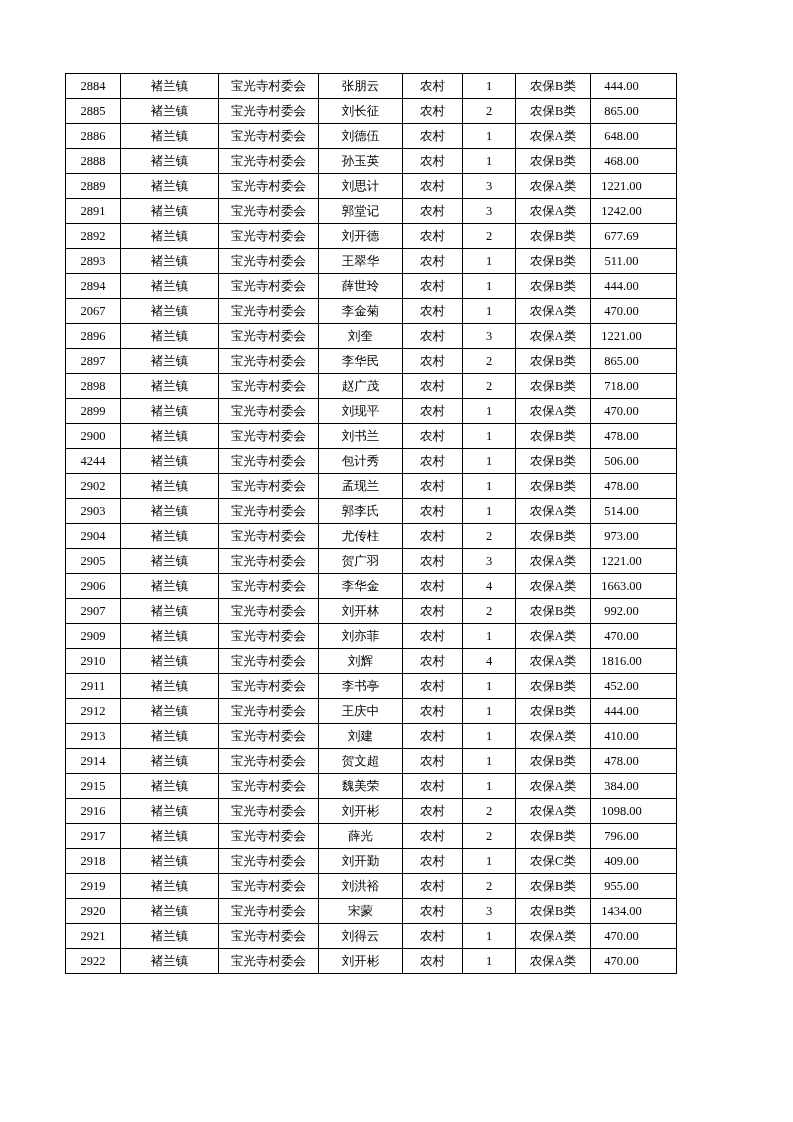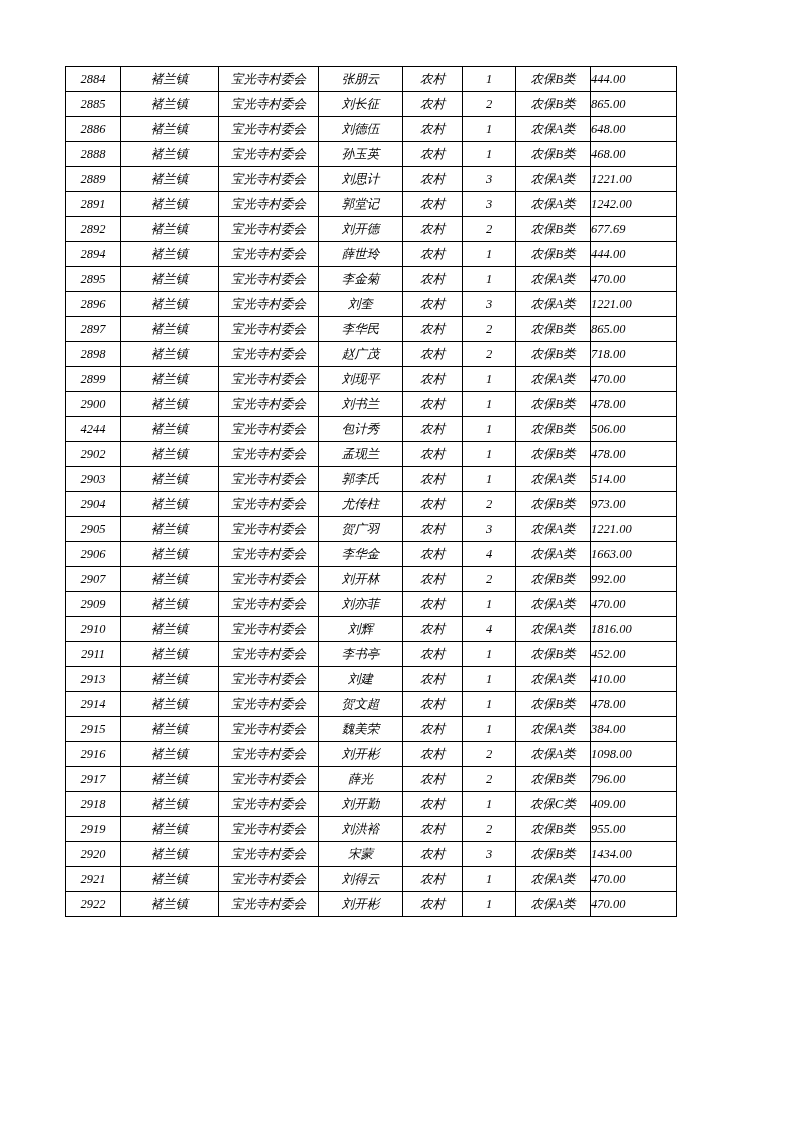--- a/index.html
+++ b/index.html
@@ -13,39 +13,38 @@
     position: relative;
     width: 793px;
     height: 1122px;
     background: #ffffff;
     overflow: hidden;
     font-family: "Liberation Serif", "DejaVu Serif", serif;
   }
   table.roster {
     position: absolute;
     left: 65px;
-    top: 66px;
+    top: 73px;
     width: 611px;
     border-collapse: collapse;
     table-layout: fixed;
-    font-style: italic;
   }
   table.roster td {
     border: 1px solid #000000;
     height: 24px;
     line-height: 24px;
     padding: 0;
     font-size: 12.5px;
     color: #000000;
     text-align: center;
     white-space: nowrap;
     overflow: hidden;
   }
   table.roster td.c7 {
-    text-align: left;
+    text-align: center;
     padding-right: 24px;
   }
 </style>
 </head>
 <body>
 
 <div class="page">
   <table class="roster">
     <colgroup>
       <col style="width:55px">
@@ -122,31 +121,41 @@
           <td class="c0">2892</td>
           <td class="c1">褚兰镇</td>
           <td class="c2">宝光寺村委会</td>
           <td class="c3">刘开德</td>
           <td class="c4">农村</td>
           <td class="c5">2</td>
           <td class="c6">农保B类</td>
           <td class="c7">677.69</td>
         </tr>
         <tr>
+          <td class="c0">2893</td>
+          <td class="c1">褚兰镇</td>
+          <td class="c2">宝光寺村委会</td>
+          <td class="c3">王翠华</td>
+          <td class="c4">农村</td>
+          <td class="c5">1</td>
+          <td class="c6">农保B类</td>
+          <td class="c7">511.00</td>
+        </tr>
+        <tr>
           <td class="c0">2894</td>
           <td class="c1">褚兰镇</td>
           <td class="c2">宝光寺村委会</td>
           <td class="c3">薛世玲</td>
           <td class="c4">农村</td>
           <td class="c5">1</td>
           <td class="c6">农保B类</td>
           <td class="c7">444.00</td>
         </tr>
         <tr>
-          <td class="c0">2895</td>
+          <td class="c0">2067</td>
           <td class="c1">褚兰镇</td>
           <td class="c2">宝光寺村委会</td>
           <td class="c3">李金菊</td>
           <td class="c4">农村</td>
           <td class="c5">1</td>
           <td class="c6">农保A类</td>
           <td class="c7">470.00</td>
         </tr>
         <tr>
           <td class="c0">2896</td>
@@ -290,20 +299,30 @@
         </tr>
         <tr>
           <td class="c0">2911</td>
           <td class="c1">褚兰镇</td>
           <td class="c2">宝光寺村委会</td>
           <td class="c3">李书亭</td>
           <td class="c4">农村</td>
           <td class="c5">1</td>
           <td class="c6">农保B类</td>
           <td class="c7">452.00</td>
+        </tr>
+        <tr>
+          <td class="c0">2912</td>
+          <td class="c1">褚兰镇</td>
+          <td class="c2">宝光寺村委会</td>
+          <td class="c3">王庆中</td>
+          <td class="c4">农村</td>
+          <td class="c5">1</td>
+          <td class="c6">农保B类</td>
+          <td class="c7">444.00</td>
         </tr>
         <tr>
           <td class="c0">2913</td>
           <td class="c1">褚兰镇</td>
           <td class="c2">宝光寺村委会</td>
           <td class="c3">刘建</td>
           <td class="c4">农村</td>
           <td class="c5">1</td>
           <td class="c6">农保A类</td>
           <td class="c7">410.00</td>

